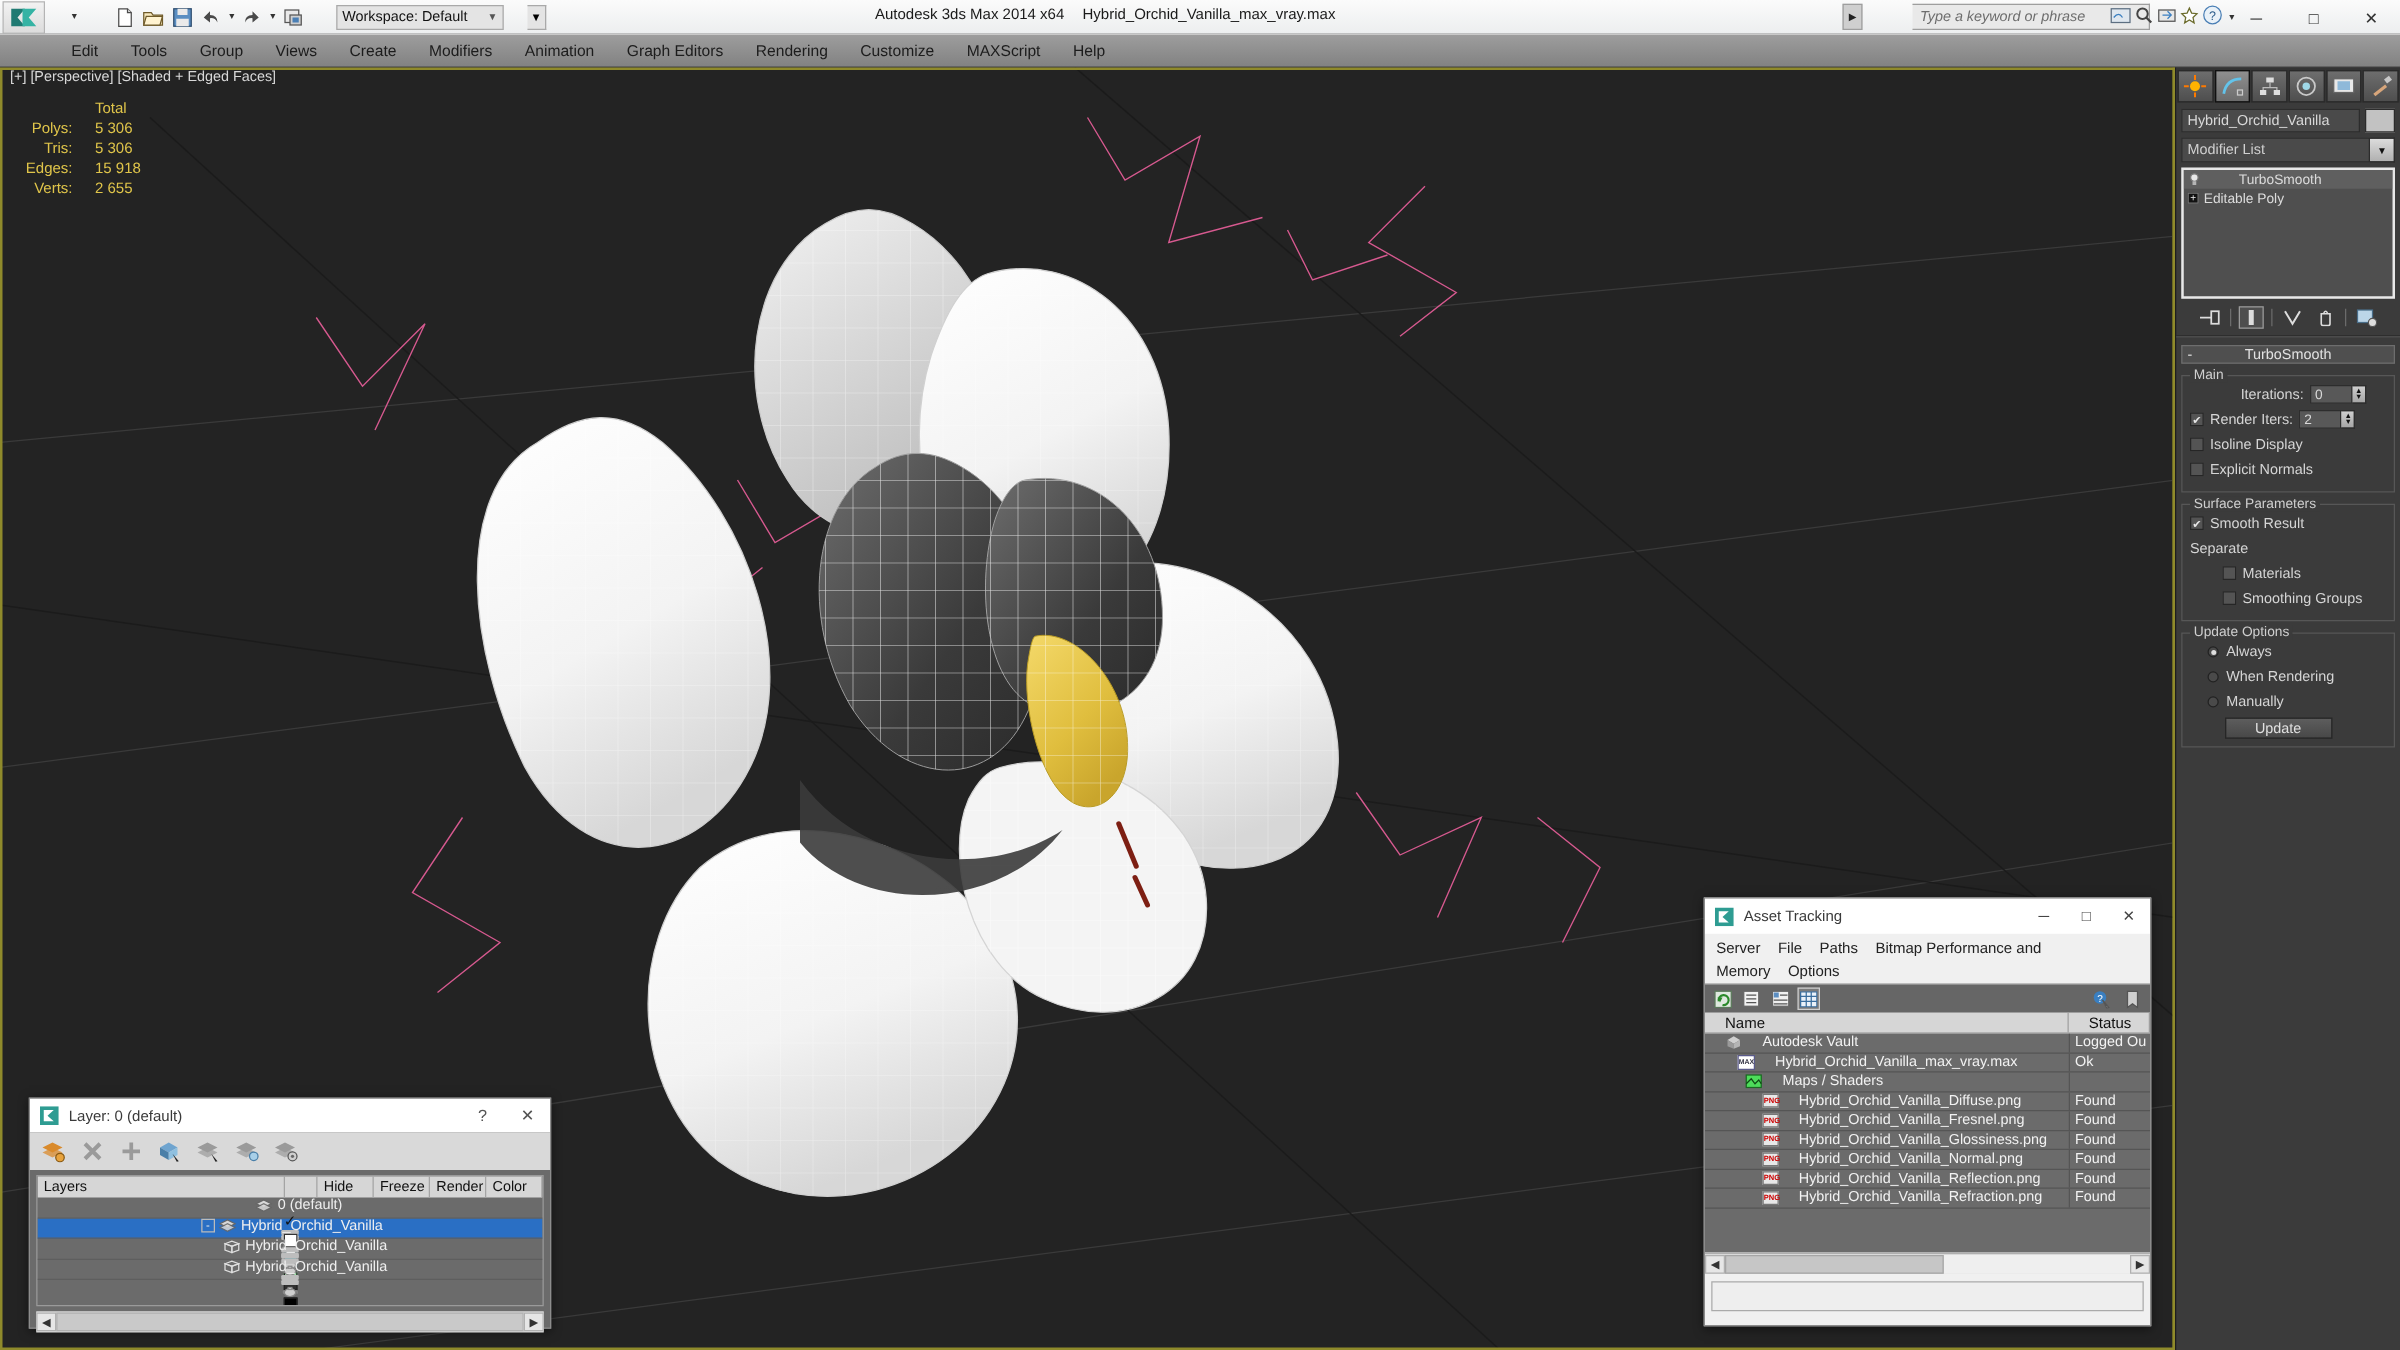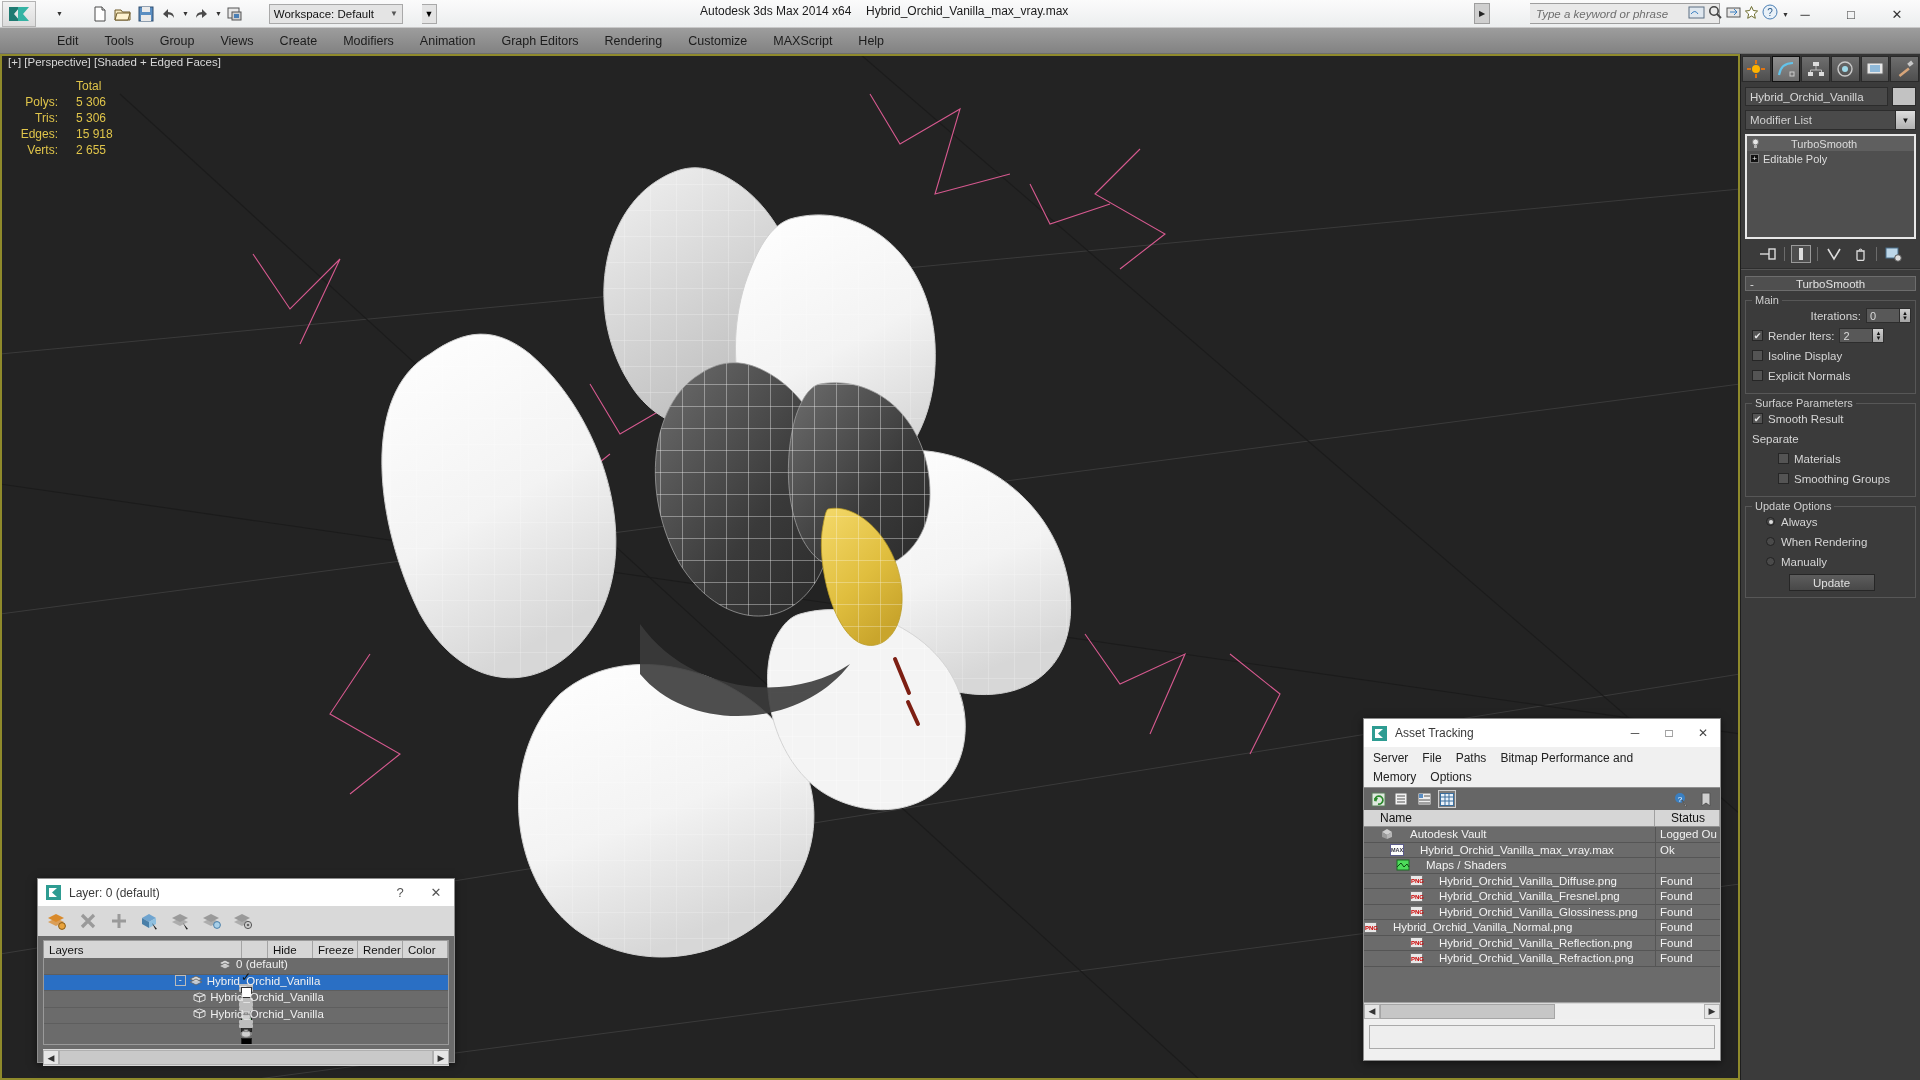--- a/index.html
+++ b/index.html
@@ -80,21 +80,21 @@
     height:22px; margin-top:2px;}
   .stacktool { width:20px; height:18px; display:flex; align-items:center; justify-content:center; }
   .stacktool.framed { border:1px solid #9a9a9a; background:#4e4e4e;}
   .sep { width:1px;height:14px;background:#6b6b6b;}
   .hrule { height:2px; background:#2e2e2e; margin:3px 0 0 0; border-bottom:1px solid #555;}
 
   .rollout { margin:6px 4px 0 4px; }
   .rollhdr { height:15px; background:#4f4f4f; border:1px solid #6d6d6d; display:flex;
     align-items:center; justify-content:center; position:relative; font-size:11.5px; color:#e2e2e2;}
   .rollhdr .mn { position:absolute; left:4px; }
-  .group { border:1px solid #575757; margin-top:9px; padding:6px 4px 6px 6px; position:relative;}
+  .group { border:1px solid #575757; margin-top:9px; padding:6px 22px 6px 6px; position:relative;}
   .grouptitle { position:absolute; top:-7px; left:6px; background:#3b3b3b; padding:0 3px;
     font-size:11px; color:#cfcfcf;}
   .prow { display:flex; align-items:center; font-size:11.5px; color:#d5d5d5; height:17px;
     margin-bottom:3px; }
   .prow.right { justify-content:flex-end; }
   .spin { display:flex; margin-left:5px; }
   .spinfield { width:34px; height:15px; background:#585858; border:1px solid #2d2d2d;
     color:#d9d9d9; font-size:11px; padding-left:3px; display:flex; align-items:center;}
   .spinbtns { width:11px; height:15px; background:linear-gradient(#cfcfcf,#a5a5a5);
     border:1px solid #2d2d2d; border-left:none; display:flex; flex-direction:column;
@@ -139,21 +139,21 @@
     font-size:5.5px;color:#334; text-align:center;line-height:11px;font-weight:bold;flex:none;}
   .ascroll { height:17px; background:#d9d9d9; display:flex; align-items:center;
     border-top:1px solid #a0a0a0;}
   .ascroll .ar { width:16px;height:15px;display:flex;align-items:center;justify-content:center;
     font-size:9px;color:#333;background:#e6e6e6;border:1px solid #b0b0b0;}
   .ascroll .track { flex:1; height:15px; background:#efefef;}
   .ascroll .thumb { width:175px;height:15px;background:#c6c6c6;border:1px solid #a5a5a5;}
   .astatus { height:24px; background:#eee; border:1px solid #aaa; margin:6px 5px 0 5px; }
 
   
-  .layer { position:absolute; left:37px; top:878px; width:418px; height:185px;
+  .layer { position:absolute; left:23px; top:878px; width:418px; height:185px;
     background:#6b6b6b; border:1px solid #8d8d8d; box-shadow:0 2px 8px rgba(0,0,0,.5);}
   .layer-tb { height:27px; background:#fff; display:flex; align-items:center; padding-left:8px;}
   .layer-tb .t { font-size:12px; color:#3a3a3a; margin-left:8px; }
   .layer-wb { margin-left:auto; display:flex;}
   .layer-wb div { width:36px;height:27px;display:flex;align-items:center;justify-content:center;
     font-size:13px;color:#555;}
   .layer-tools { height:30px; background:#d9d9d9; display:flex; align-items:center;
     padding-left:8px; gap:10px;}
   .ltool { width:21px;height:21px;display:flex;align-items:center;justify-content:center;}
   .lgrid { margin:4px 5px 0 5px; background:#6b6b6b; border:1px solid #9a9a9a; height:105px;
@@ -725,21 +725,21 @@
           <div class="st">Found</div>
         </div>
         <div class="arow">
           <div class="nm" style="padding-left:46px">
             <span class="pngico">PNG</span>
             <span>Hybrid_Orchid_Vanilla_Glossiness.png</span>
           </div>
           <div class="st">Found</div>
         </div>
         <div class="arow">
-          <div class="nm" style="">
+          <div class="nm" style="padding-left:46px">
             <span class="pngico">PNG</span>
             <span>Hybrid_Orchid_Vanilla_Normal.png</span>
           </div>
           <div class="st">Found</div>
         </div>
         <div class="arow">
           <div class="nm" style="padding-left:46px">
             <span class="pngico">PNG</span>
             <span>Hybrid_Orchid_Vanilla_Reflection.png</span>
           </div>

